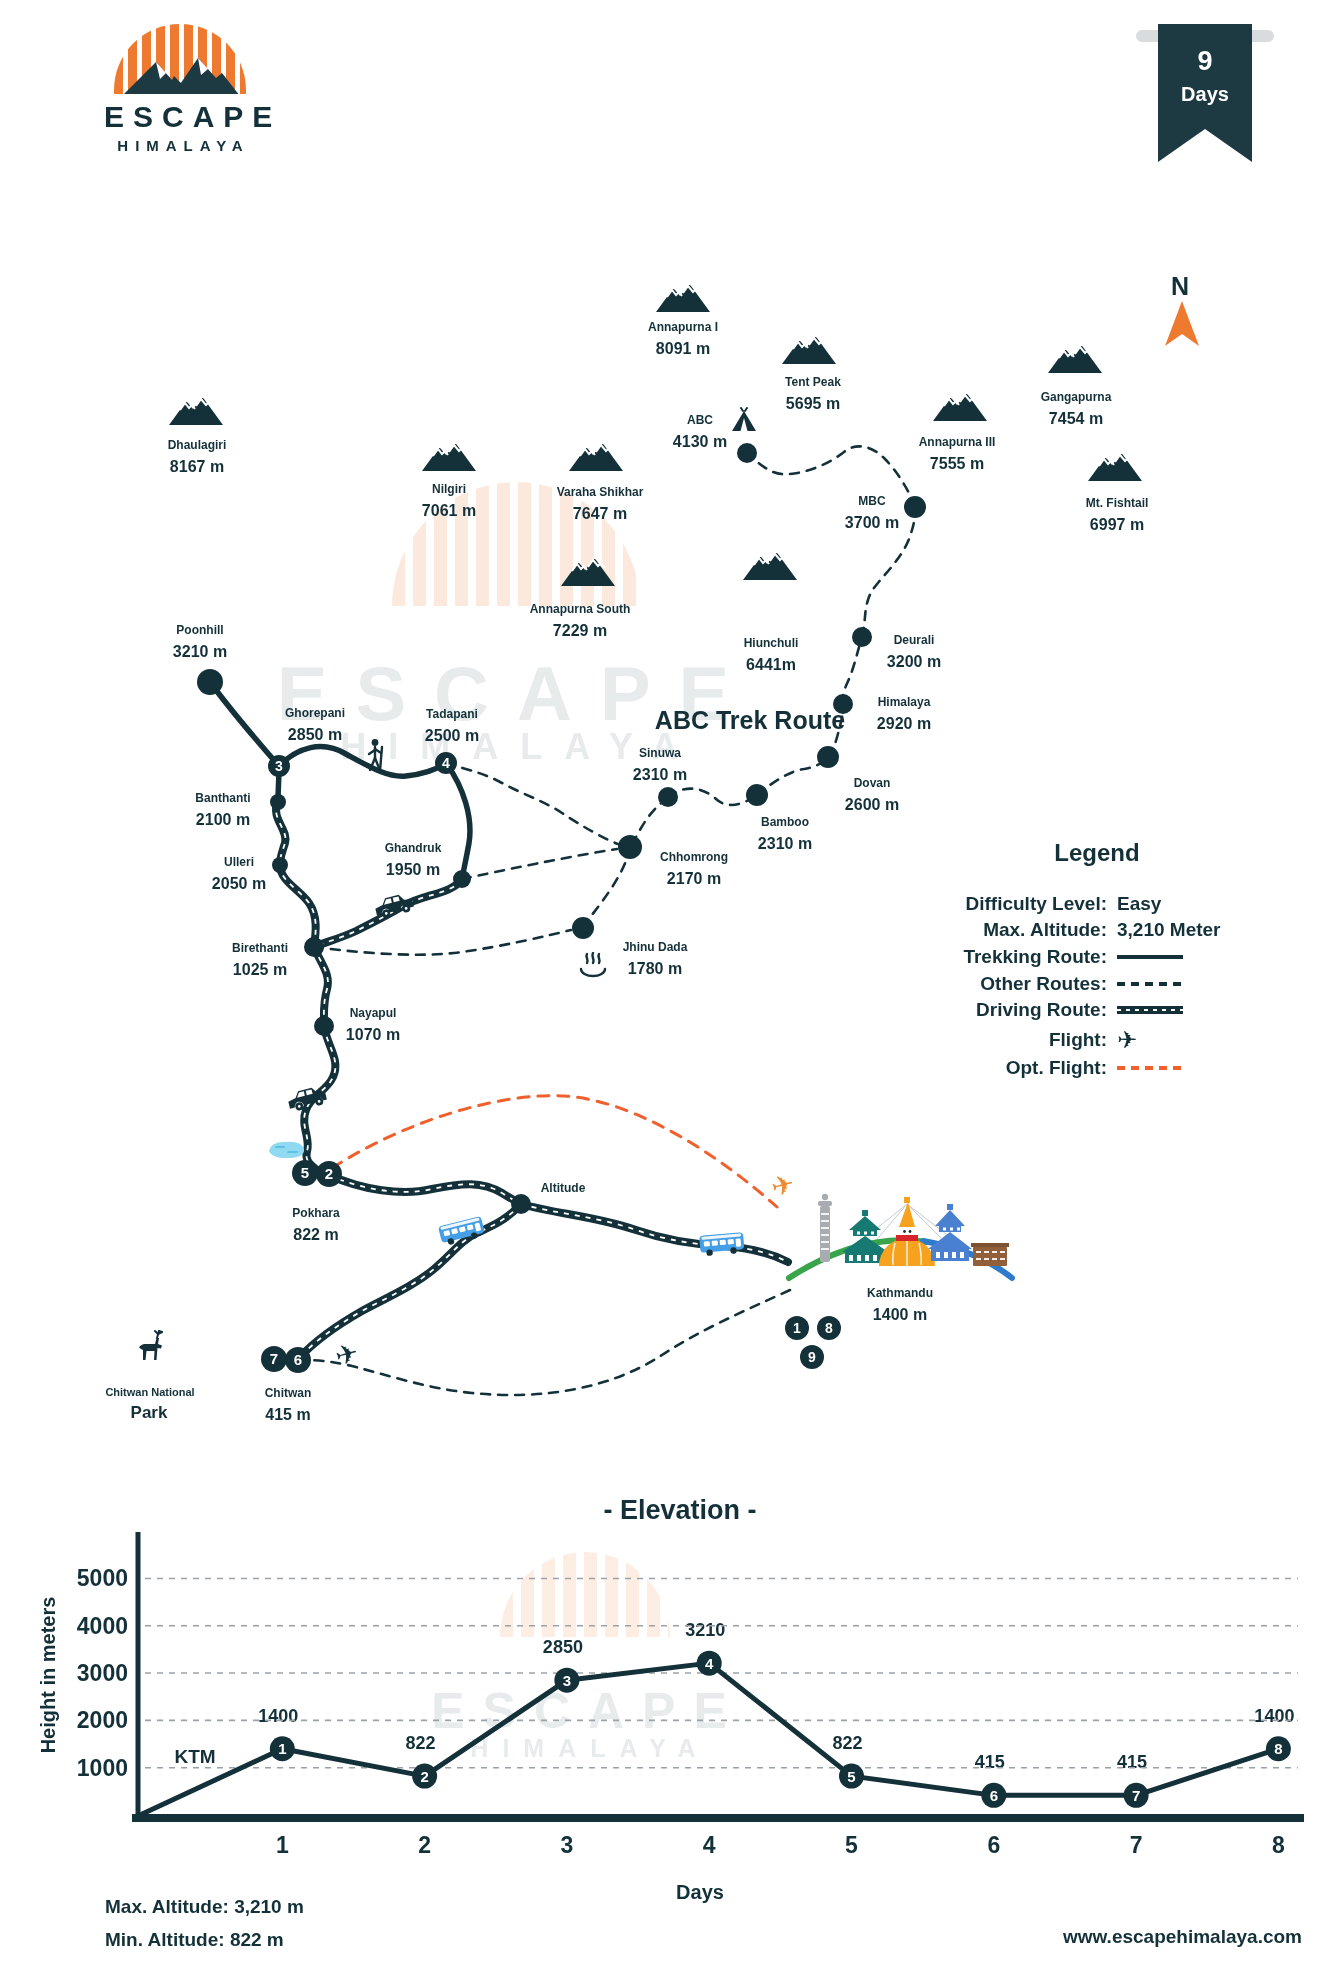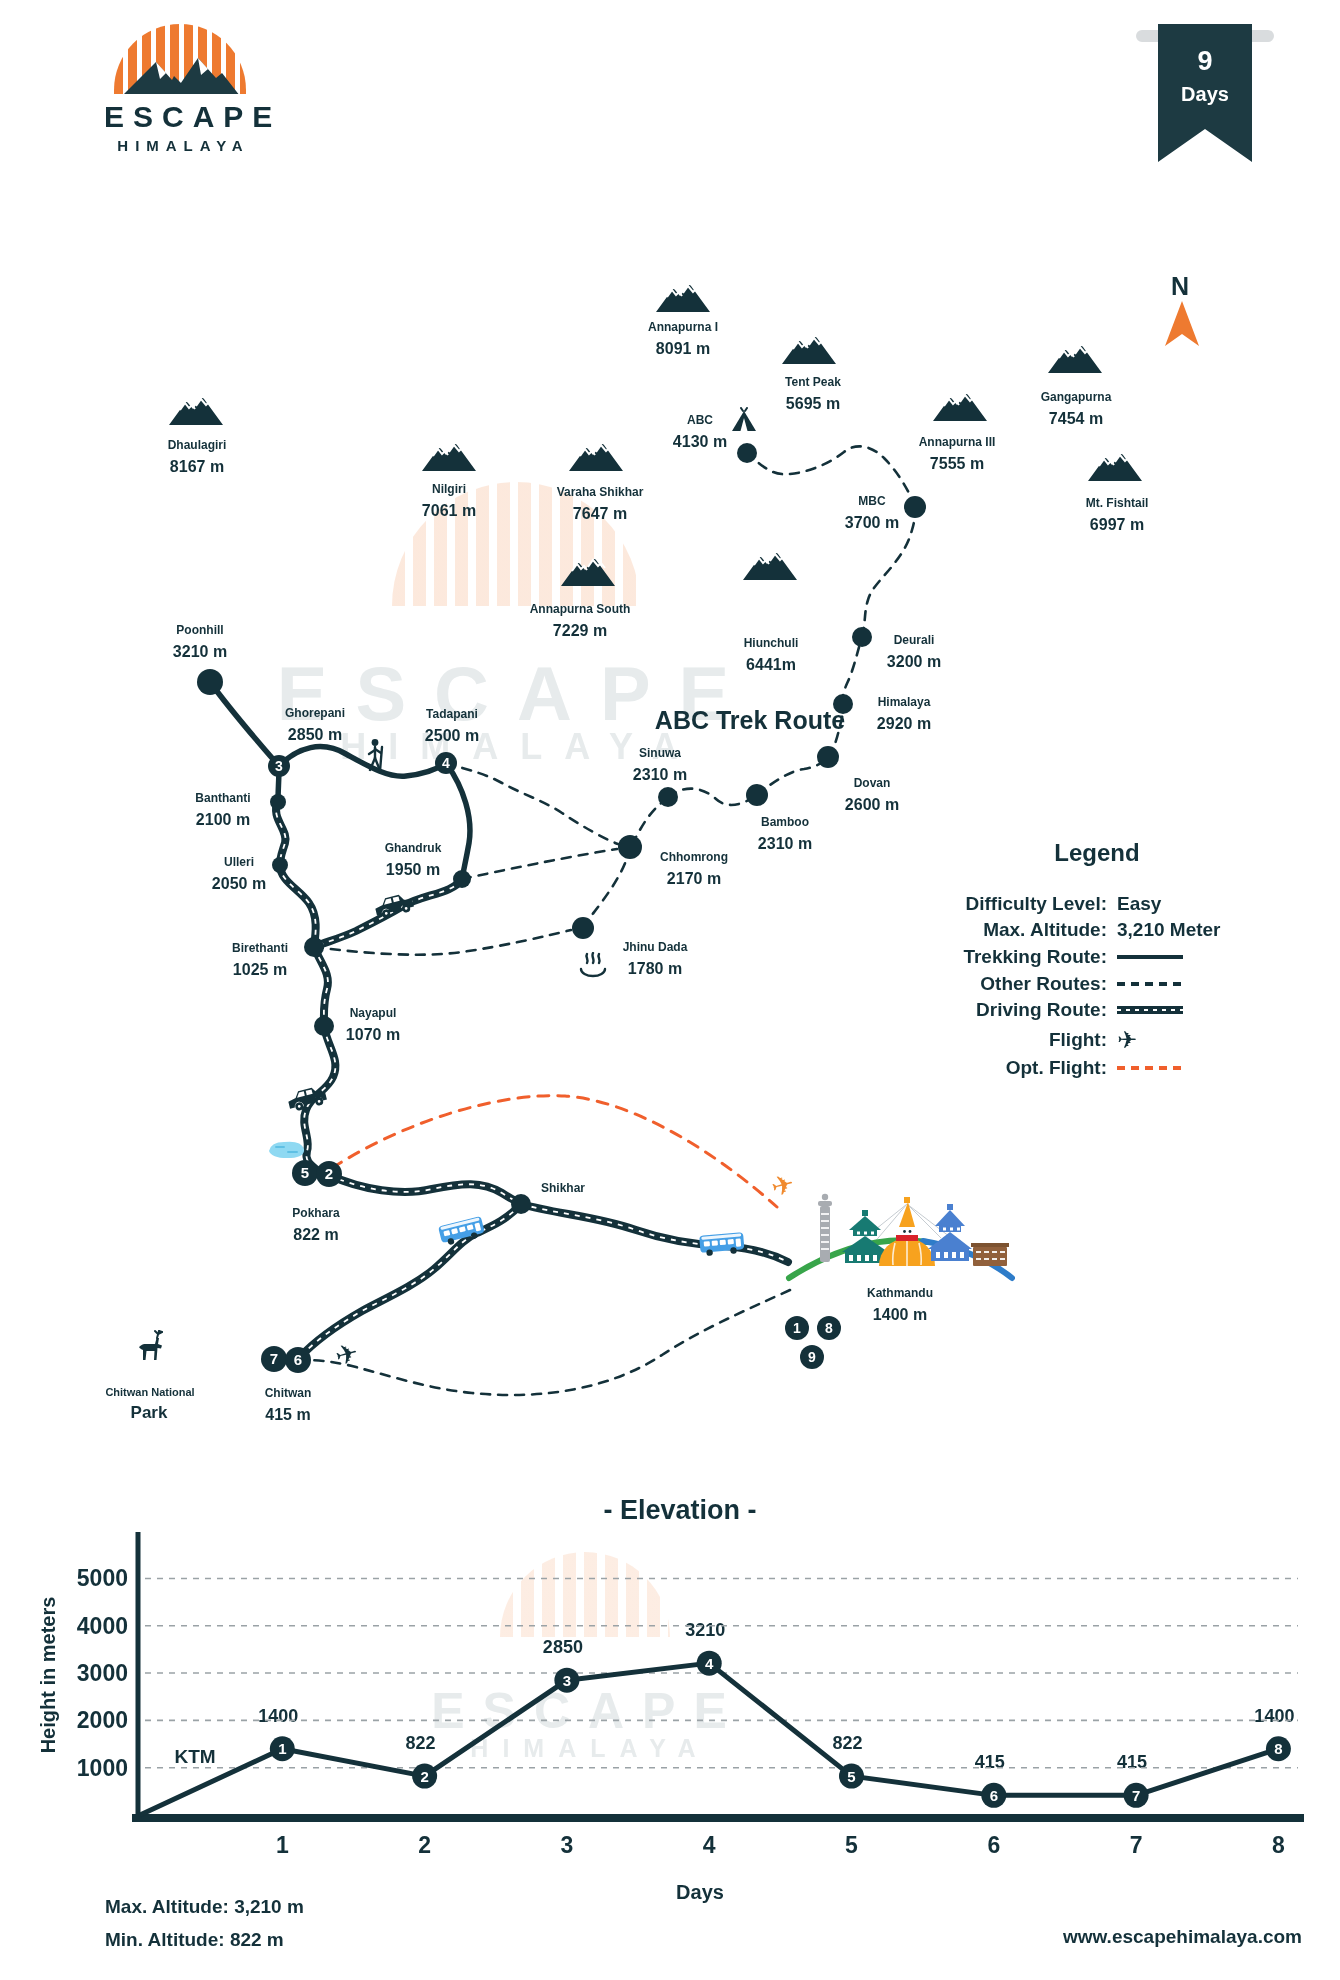--- a/index.html
+++ b/index.html
@@ -365,21 +365,21 @@
       </div>
       <div style="position:absolute;left:373px;top:1002px;" class="maplbl">
         <div class="nm">Nayapul</div>
         <div class="el">1070 m</div>
       </div>
       <div style="position:absolute;left:316px;top:1202px;" class="maplbl">
         <div class="nm">Pokhara</div>
         <div class="el">822 m</div>
       </div>
       <div style="position:absolute;left:563px;top:1177px;" class="maplbl">
-        <div class="nm">Shikhar</div>
+        <div class="nm">Altitude</div>
       </div>
       <div style="position:absolute;left:288px;top:1382px;" class="maplbl">
         <div class="nm">Chitwan</div>
         <div class="el">415 m</div>
       </div>
       <div style="position:absolute;left:900px;top:1282px;" class="maplbl">
         <div class="nm">Kathmandu</div>
         <div class="el">1400 m</div>
       </div>
       <div style="position:absolute;left:694px;top:846px;" class="maplbl">

